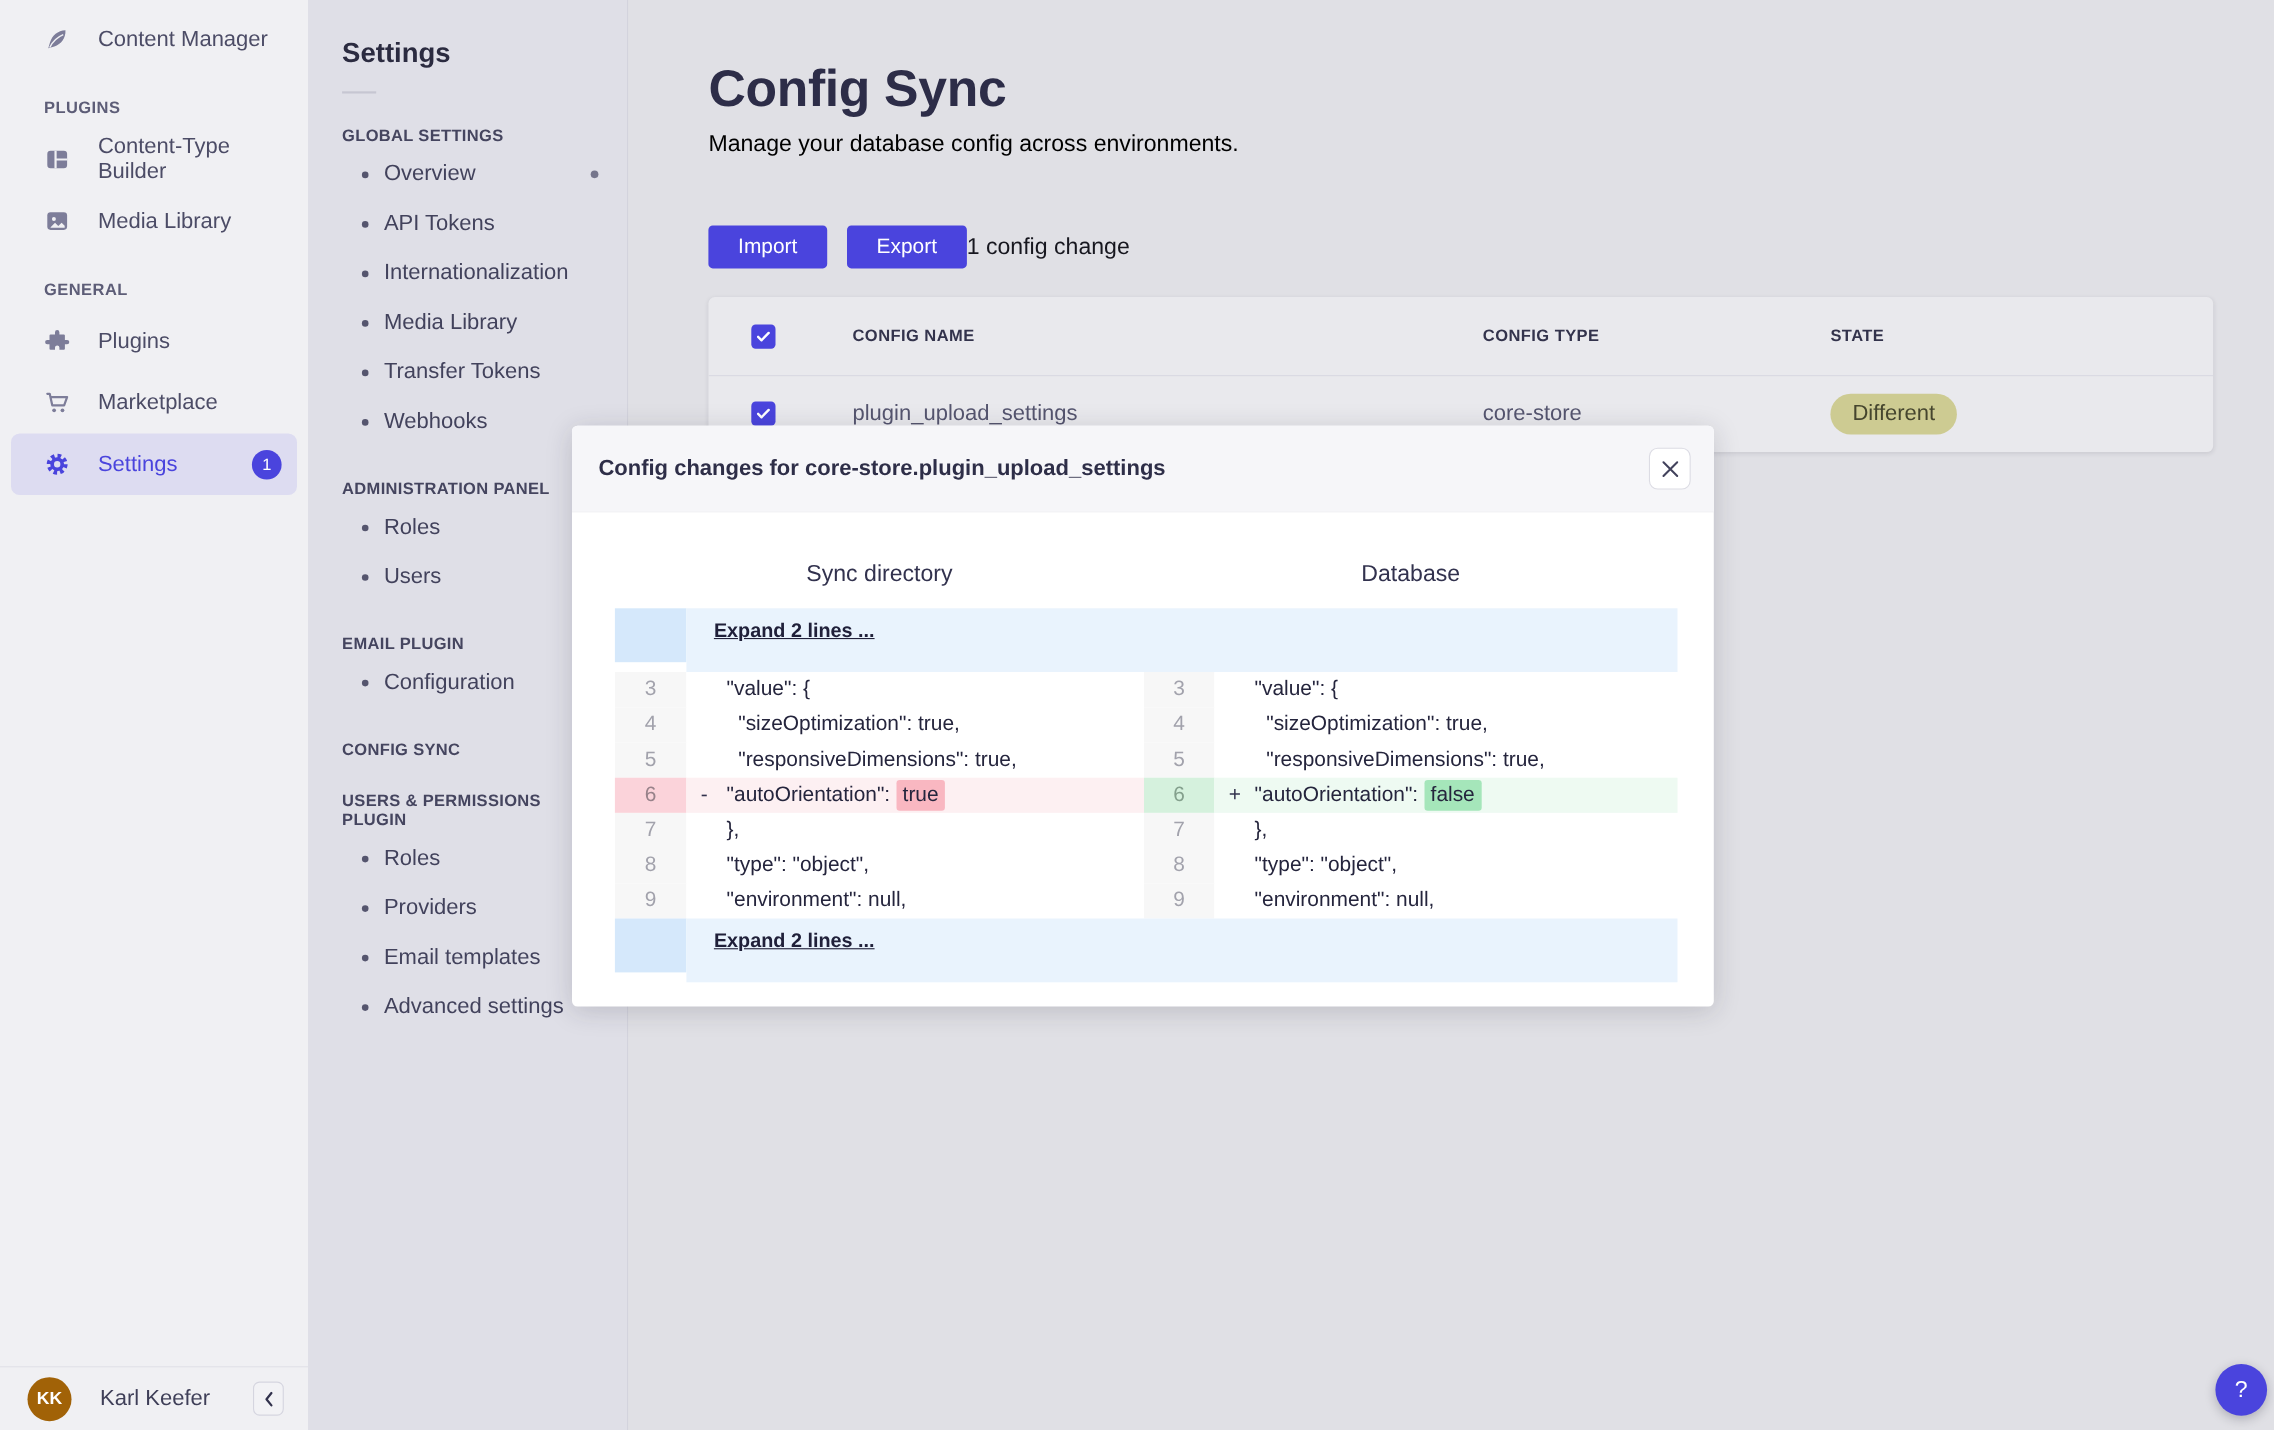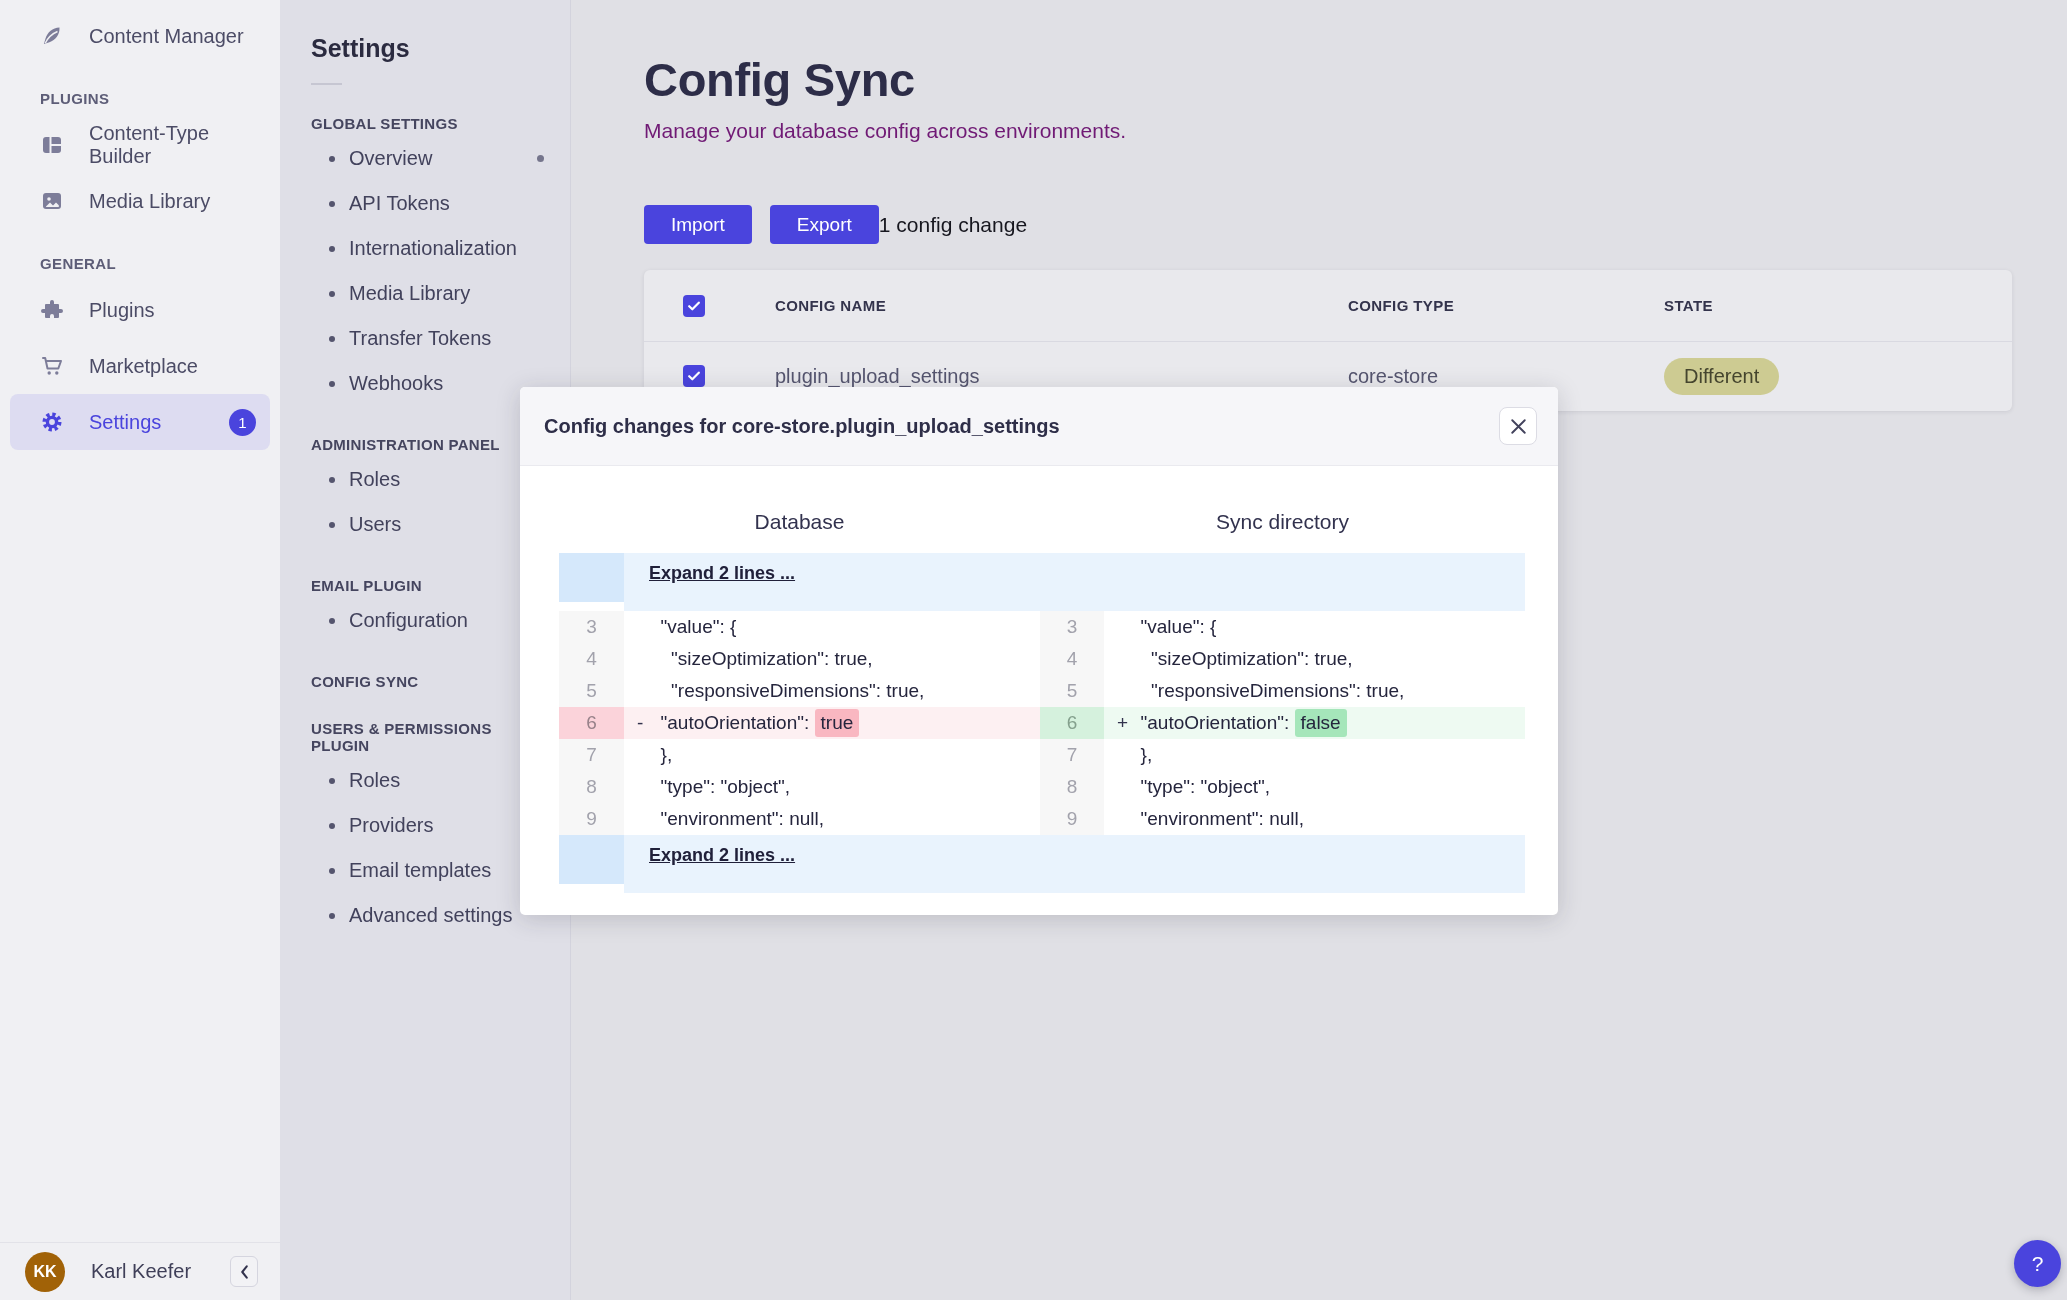--- a/index.html
+++ b/index.html
@@ -36,21 +36,21 @@
   .sn-label { margin:30px 31px 4px; font-size:15px; font-weight:bold; color:#45455f; letter-spacing:0.3px; }
   .sn-item { height:45px; display:flex; align-items:center; padding-left:49px; font-size:20px; color:#42425c; position:relative; cursor:pointer; }
   .sn-item .bullet { width:6px; height:6px; border-radius:50%; background:#55556e; margin-right:14px; flex-shrink:0; }
   .sn-item.selected { background:#d8d7ee; color:#4a44dd; }
   .sn-item.selected .bullet { background:#4a44dd; }
   .right-dot { position:absolute; right:26px; top:50%; margin-top:-4px; width:7px; height:7px; border-radius:50%; background:#75758c; }
 
   
   .content { flex:1; padding:52px 55px 0 73px; position:relative; }
   .page-title { margin:0; font-size:47px; font-weight:bold; color:#2d2d48; letter-spacing:-0.3px; }
-  .page-subtitle { margin:12px 0 0; font-size:21px; color:#701a75; }
+  .page-subtitle { margin:12px 0 0; font-size:21px; color:#000000; }
   .toolbar { margin-top:62px; display:flex; align-items:center; }
   .btn { background:#4a44dd; color:#fff; border:none; border-radius:4px; font-size:19px; height:39px; padding:0 27px; font-family:inherit; cursor:pointer; }
   .btn + .btn { margin-left:18px; }
   .change-count { font-size:21px; color:#17171f; }
   .card { margin-top:26px; background:#e9e9ed; border-radius:6px; height:141px; overflow:hidden; box-shadow:0 1px 4px rgba(33,33,52,0.10); }
   .trow { display:grid; grid-template-columns:92px 573px 316px 1fr; align-items:center; padding:0 39px; }
   .thead { height:72px; border-bottom:1px solid #d9d9e1; }
   .th { font-size:15px; font-weight:bold; color:#33334c; letter-spacing:0.4px; }
   .tdata { height:68px; font-size:20px; color:#55556f; cursor:pointer; }
   .checkbox { width:22px; height:22px; border-radius:4px; background:#4a44dd; display:flex; align-items:center; justify-content:center; cursor:pointer; }
@@ -281,22 +281,22 @@
   <div class="modal-header">
     <div class="modal-title">Config changes for core-store.plugin_upload_settings</div>
     <div class="close-btn">
       <svg width="15" height="15" viewBox="0 0 12 12">
           <path d="M1 1l10 10M11 1L1 11" stroke="currentColor" stroke-width="1.5" stroke-linecap="round"></path>
         </svg>
     </div>
   </div>
   <div class="modal-body">
     <div class="pane-headers">
+      <div class="pane-h">Sync directory</div>
       <div class="pane-h">Database</div>
-      <div class="pane-h">Sync directory</div>
     </div>
 
     <div class="diff">
 
       <div class="g-exp"></div>
       <div class="c-exp">
         <span class="expand-link">Expand 2 lines ...</span>
       </div>
 
       <div class="dg">3</div>

